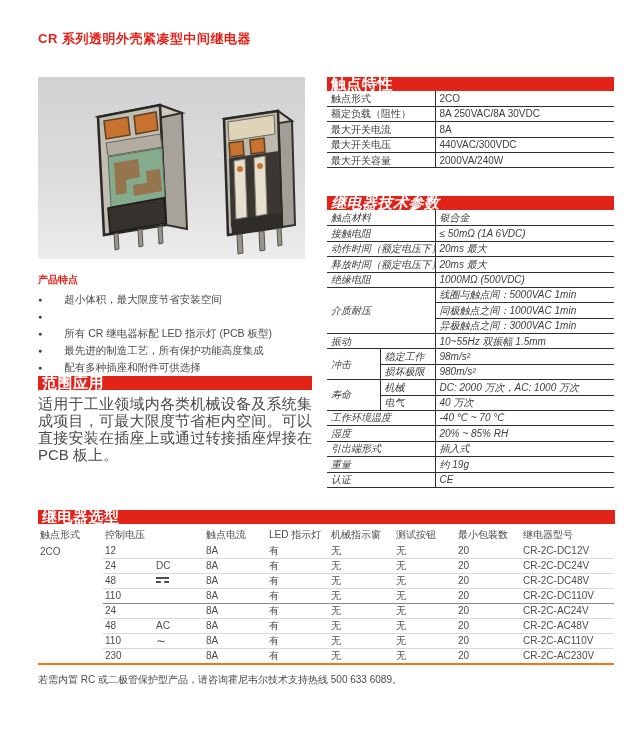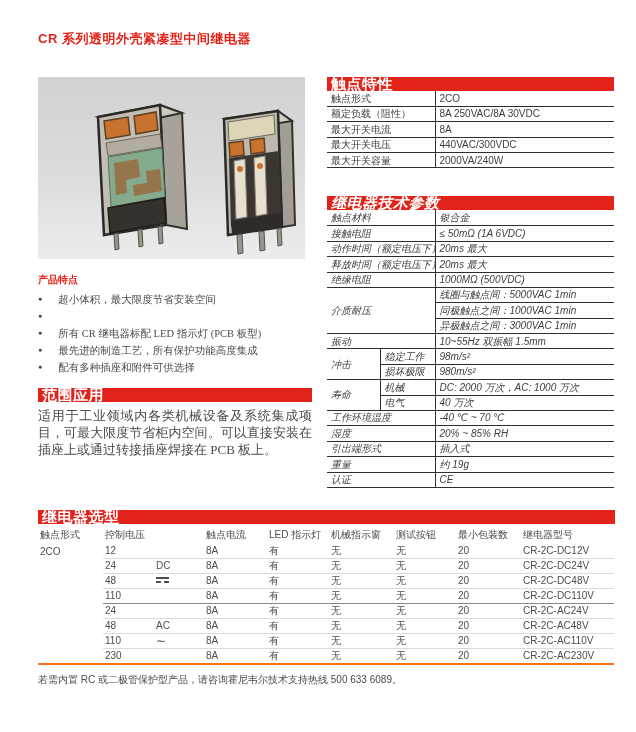--- a/index.html
+++ b/index.html
@@ -20,30 +20,30 @@
 
   
   .photo {
     width: 267px; height: 182px;
     background: linear-gradient(180deg, #d2d2d2 0%, #dcdcdc 55%, #ececec 100%);
   }
   .photo svg { display:block; }
 
   
   .features-heading { color: var(--accent); font-size: 10px; font-weight: bold; margin: 14px 0 4px 0; }
-  .feature-item { display: flex; gap: 16px; font-size: 10.5px; color: #4a4a4a; line-height: 17px; font-family: Liberation Serif, serif; }
+  .feature-item { display: flex; gap: 22px; font-size: 10.5px; color: #4a4a4a; line-height: 17px; }
   .feature-item .bullet { font-size: 7px; line-height: 17px; color: #3f3f3f; }
 
   
   .red-bar {
     background: var(--accent); color: #fff; font-weight: bold; font-size: 15px;
     height: 14px; line-height: 14px; padding: 0 4px; letter-spacing: 0.5px;
   }
-  .app-bar { margin-top: 12px; }
-  .app-text { font-size: 13px; color: #4a4a4a; line-height: 17px; margin-top: 5px; text-align: justify; font-family: Liberation Serif, serif; }
+  .app-bar { }
+  .app-text { font-size: 15px; color: #4a4a4a; line-height: 17px; margin-top: 5px; text-align: justify; }
 
   
   table.spec { border-collapse: collapse; width: 287px; table-layout: fixed; }
   table.spec tr { border-bottom: 1px solid #2e2e2e; }
   table.spec td {
     font-size: 10px; color: #3d3d3d; height: 15.4px; line-height: 11.5px;
     padding: 1px 1px 1px 4px; vertical-align: middle; overflow: hidden; white-space: nowrap;
   }
   table.spec td.val, table.spec td.sub { border-left: 1px solid #2e2e2e; }
   .tech-block { margin-top: 28px; font-style: italic; }

